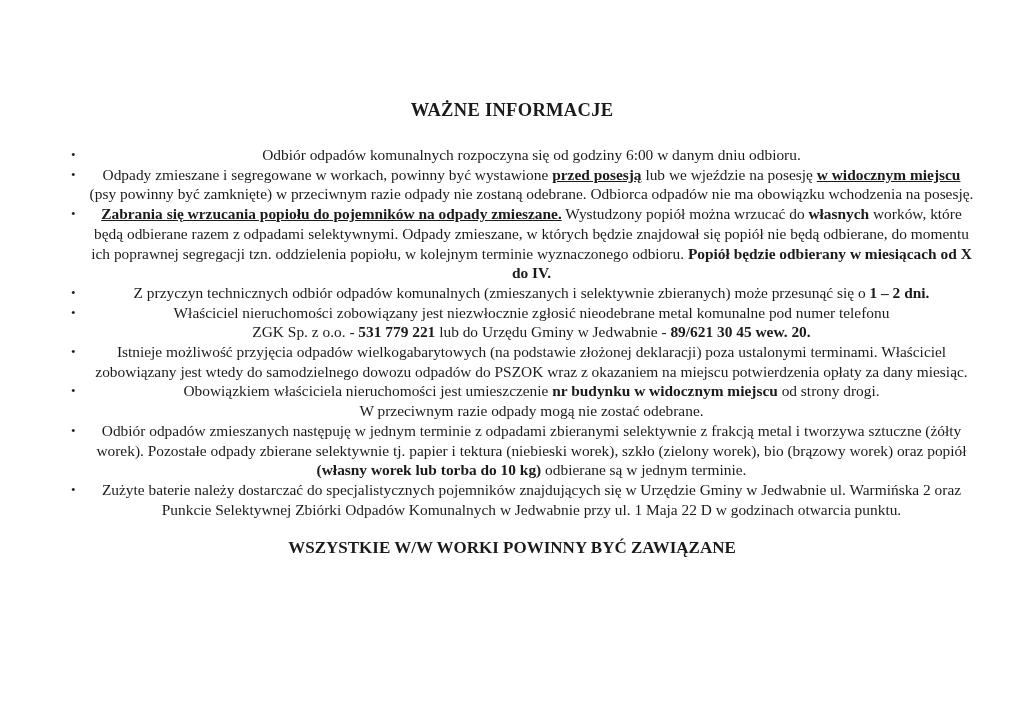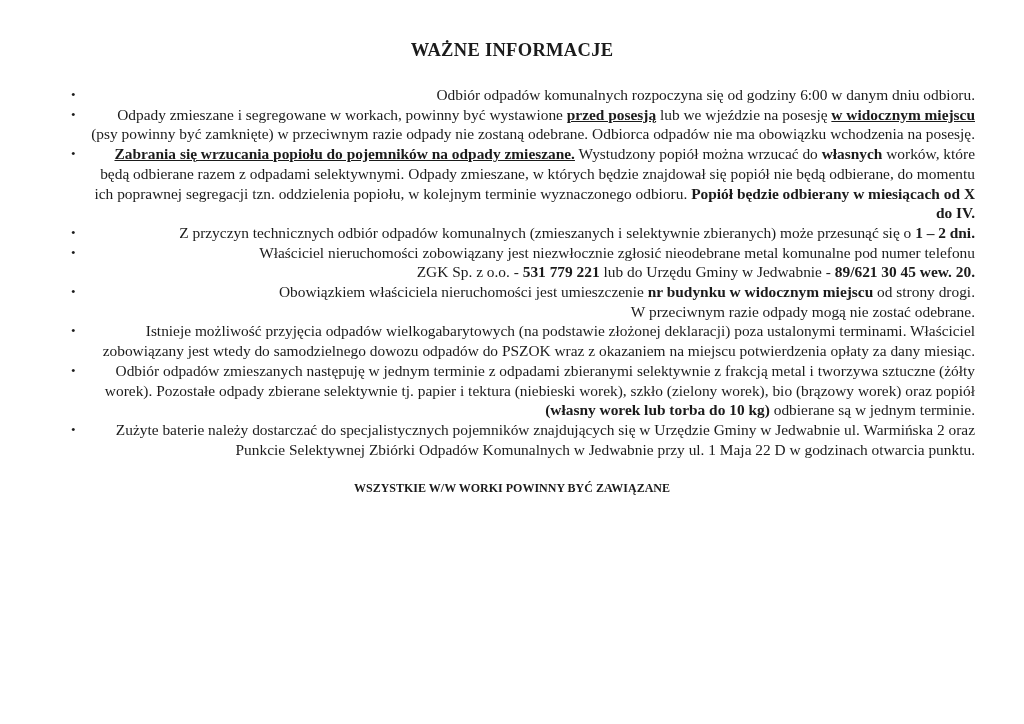--- a/index.html
+++ b/index.html
@@ -12,71 +12,71 @@
     width: 1024px;
     height: 724px;
     background: #ffffff;
     color: #1b1b1b;
     font-family: "Liberation Serif", "DejaVu Serif", serif;
     overflow: hidden;
     box-sizing: border-box;
   }
   .title {
     margin: 0;
-    padding-top: 38px;
+    padding-top: 98px;
     text-align: center;
     font-size: 18.5px;
     font-weight: bold;
     letter-spacing: 0.3px;
     line-height: 24px;
   }
   ul.info-list {
     list-style: none;
     margin: 0;
     padding: 0;
     margin-top: 23px;
     margin-left: 70px;
     width: 905px;
     font-size: 15.4px;
     line-height: 19.7px;
-    text-align: right;
+    text-align: center;
   }
   ul.info-list li {
     position: relative;
     padding-left: 18px;
     margin: 0;
   }
   ul.info-list li::before {
     content: "\2022";
     position: absolute;
     left: 1px;
     top: 0;
     font-size: 13px;
     line-height: 19.7px;
   }
   .b { font-weight: bold; }
   .u { text-decoration: underline; }
   .footer {
     margin-top: 19px;
     text-align: center;
-    font-size: 12px;
+    font-size: 17px;
     font-weight: bold;
     line-height: 20px;
   }
 </style>
 </head>
 <body>
 
 <div class="page">
   <h1 class="title">WAŻNE INFORMACJE</h1>
   <ul class="info-list" id="bullet-list">
       <li><span>Odbiór odpadów komunalnych rozpoczyna się od godziny 6:00 w danym dniu odbioru.</span></li>
       <li><span>Odpady zmieszane i segregowane w workach, powinny być wystawione </span><span class="b u">przed posesją</span><span> lub we wjeździe na posesję </span><span class="b u">w widocznym miejscu </span><span>(psy powinny być zamknięte) w przeciwnym razie odpady nie zostaną odebrane. Odbiorca odpadów nie ma obowiązku wchodzenia na posesję.</span></li>
       <li><span class="b u">Zabrania się wrzucania popiołu do pojemników na odpady zmieszane.</span><span> Wystudzony popiół można wrzucać do </span><span class="b">własnych</span><span> worków, które będą odbierane razem z odpadami selektywnymi. Odpady zmieszane, w których będzie znajdował się popiół nie będą odbierane, do momentu ich poprawnej segregacji tzn. oddzielenia popiołu, w kolejnym terminie wyznaczonego odbioru. </span><span class="b">Popiół będzie odbierany w miesiącach od X do IV.</span></li>
       <li><span>Z przyczyn technicznych odbiór odpadów komunalnych (zmieszanych i selektywnie zbieranych) może przesunąć się o </span><span class="b">1 – 2 dni.</span></li>
       <li><span>Właściciel nieruchomości zobowiązany jest niezwłocznie zgłosić nieodebrane metal komunalne pod numer telefonu</span><br><span>ZGK Sp. z o.o. - </span><span class="b">531 779 221</span><span> lub do Urzędu Gminy w Jedwabnie - </span><span class="b">89/621 30 45 wew. 20.</span></li>
+      <li><span>Istnieje możliwość przyjęcia odpadów wielkogabarytowych (na podstawie złożonej deklaracji) poza ustalonymi terminami. Właściciel zobowiązany jest wtedy do samodzielnego dowozu odpadów do PSZOK wraz z okazaniem na miejscu potwierdzenia opłaty za dany miesiąc.</span></li>
       <li><span>Obowiązkiem właściciela nieruchomości jest umieszczenie </span><span class="b">nr budynku w widocznym miejscu</span><span> od strony drogi.</span><br><span>W przeciwnym razie odpady mogą nie zostać odebrane.</span></li>
-      <li><span>Istnieje możliwość przyjęcia odpadów wielkogabarytowych (na podstawie złożonej deklaracji) poza ustalonymi terminami. Właściciel zobowiązany jest wtedy do samodzielnego dowozu odpadów do PSZOK wraz z okazaniem na miejscu potwierdzenia opłaty za dany miesiąc.</span></li>
       <li><span>Odbiór odpadów zmieszanych następuję w jednym terminie z odpadami zbieranymi selektywnie z frakcją metal i tworzywa sztuczne (żółty worek). Pozostałe odpady zbierane selektywnie tj. papier i tektura (niebieski worek), szkło (zielony worek), bio (brązowy worek) oraz popiół </span><span class="b">(własny worek lub torba do 10 kg)</span><span> odbierane są w jednym terminie.</span></li>
       <li><span>Zużyte baterie należy dostarczać do specjalistycznych pojemników znajdujących się w Urzędzie Gminy w Jedwabnie ul. Warmińska 2 oraz Punkcie Selektywnej Zbiórki Odpadów Komunalnych w Jedwabnie przy ul. 1 Maja 22 D w godzinach otwarcia punktu.</span></li>
     </ul>
   <div class="footer">WSZYSTKIE W/W WORKI POWINNY BYĆ ZAWIĄZANE</div>
 </div>
 
 </body></html>

